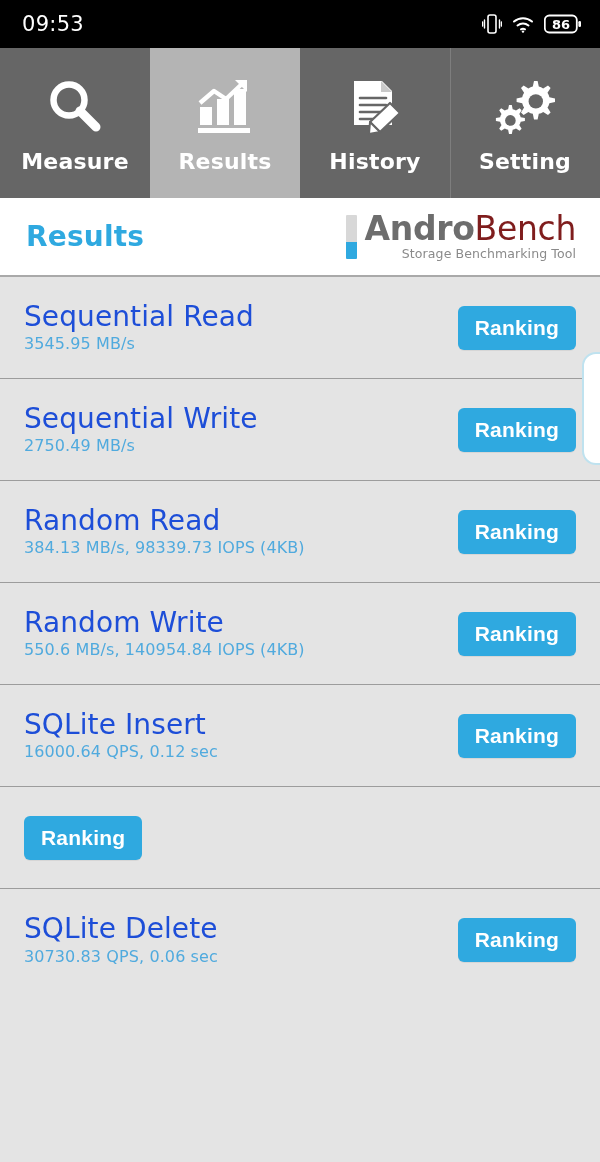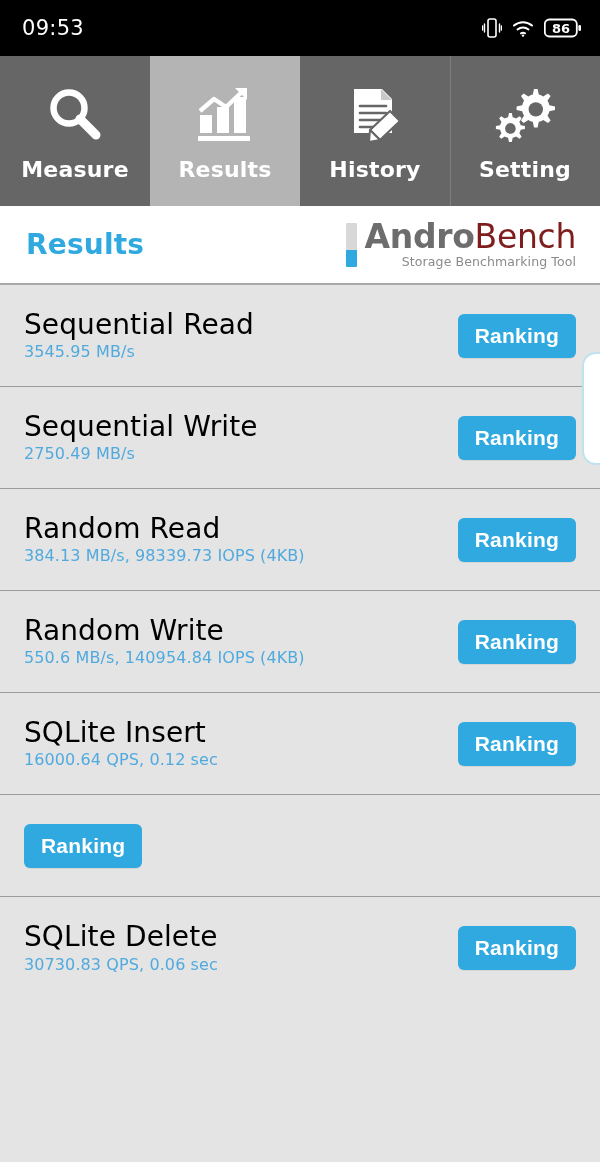--- a/index.html
+++ b/index.html
@@ -6,21 +6,21 @@
   html, body {
     width: 600px; height: 1162px;
     font-family: "DejaVu Sans", sans-serif;
     background: #e4e4e4;
     overflow: hidden;
   }
   #app { position: relative; width: 600px; height: 1162px; overflow: hidden; }
 
   
   .statusbar {
-    height: 56px; background: #000; color: #fff;
+    height: 48px; background: #000; color: #fff;
     display: flex; align-items: center; justify-content: space-between;
     padding: 0 18px 0 22px;
   }
   .status-clock { font-size: 21px; letter-spacing: .3px; font-family: "DejaVu Sans", sans-serif; }
   .status-icons { display: flex; align-items: center; gap: 9px; }
   .status-icons svg { display: block; }
   .batt-wrap { position: relative; display: flex; align-items: center; }
   .batt-num {
     position: absolute; left: 0; right: 4px; top: 0; bottom: 0;
     display: flex; align-items: center; justify-content: center;
@@ -74,21 +74,21 @@
   
   .list { background: #e4e4e4; }
   .result-row {
     position: relative; height: 102px;
     display: flex; align-items: center; justify-content: space-between;
     padding: 0 24px 0 24px;
     border-bottom: 1px solid #9c9c9c;
     background: #e4e4e4;
   }
   .row-texts { display: flex; flex-direction: column; gap: 5px; }
-  .row-title { font-size: 28px; color: #000000; line-height: 1.05; letter-spacing: .1px; }
+  .row-title { font-size: 28px; color: #1d4ed8; line-height: 1.05; letter-spacing: .1px; }
   .row-value { font-size: 16px; color: #50aade; line-height: 1.05; letter-spacing: .1px; }
   .ranking-btn {
     background: #2fa9e0; color: #ffffff;
     font-size: 21px; font-weight: bold;
     border: none; border-radius: 6px;
     padding: 11px 17px 12px 17px;
     cursor: pointer; line-height: 1; letter-spacing: .2px;
     box-shadow: 0 1px 0 rgba(0,0,0,.06);
   }
 

